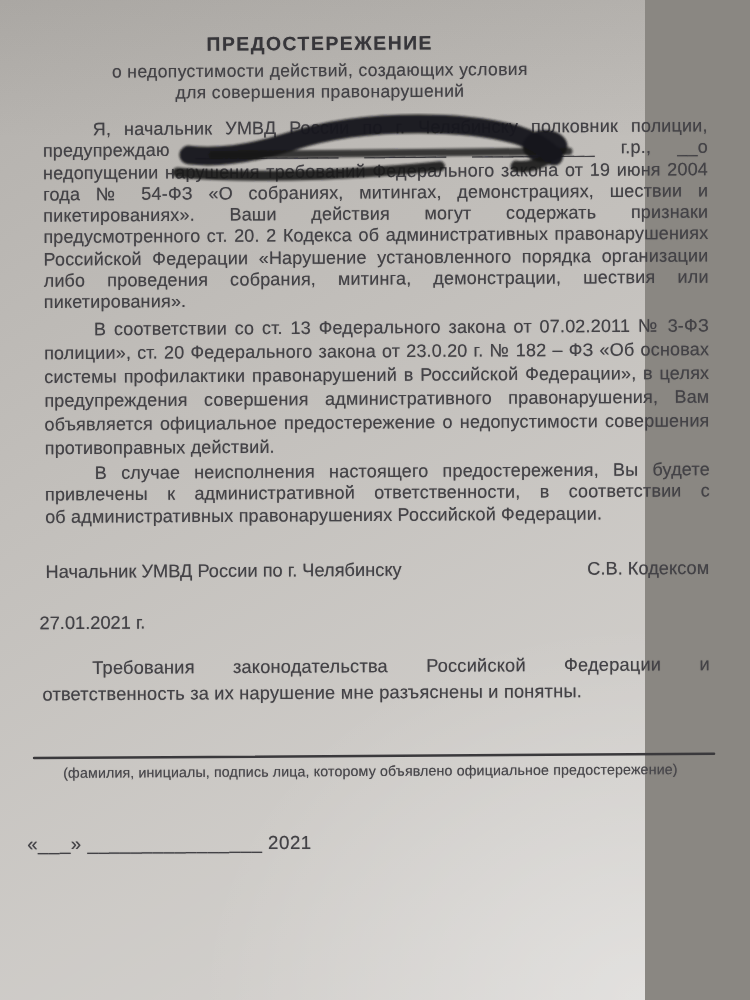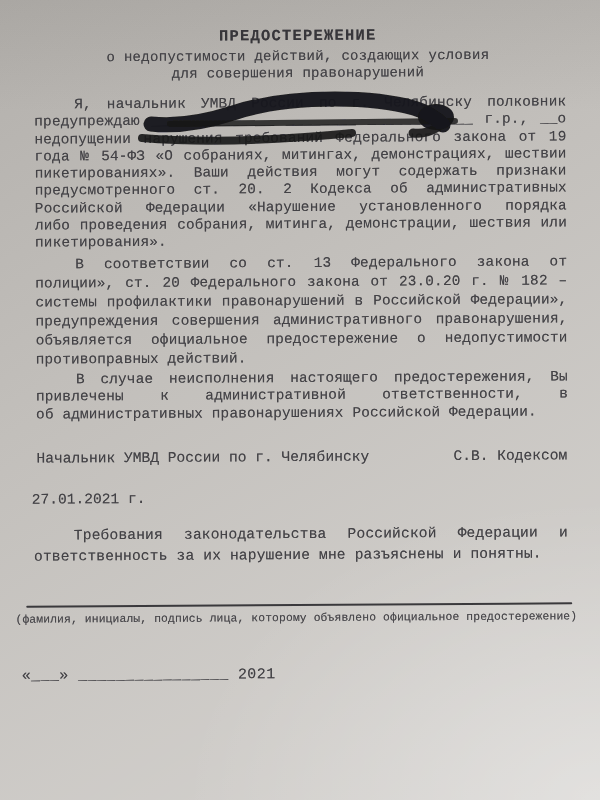--- a/index.html
+++ b/index.html
@@ -3,27 +3,27 @@
 <meta charset="utf-8">
 <style>
   html, body {
     margin: 0; padding: 0;
     width: 600px; height: 800px;
     overflow: hidden;
     background: #8a8782;
   }
   .paper {
     position: relative;
-    width: 600px; height: 800px;
+    width: 516px; height: 800px;
     background:
       radial-gradient(120% 65% at 100% 100%, rgba(255,255,255,0.32), rgba(255,255,255,0) 58%),
       linear-gradient(180deg, rgba(90,87,82,0.10), rgba(90,87,82,0) 14%),
       linear-gradient(150deg, rgba(95,92,88,0.20) 0%, rgba(95,92,88,0.06) 38%, rgba(255,255,255,0.10) 72%, rgba(255,255,255,0.24) 100%),
       #c8c5c1;
-    font-family: Liberation Mono, monospace;
+    font-family: Liberation Sans, sans-serif;
     color: #434246;
   }
   .content {
     position: absolute; inset: 0;
     transform: rotate(-0.35deg);
     text-shadow: 0 0 0.6px rgba(62,61,66,0.55);
   }
   .doc-title {
     position: absolute; top: 27px; left: 0; width: 100%;
     text-align: center;

